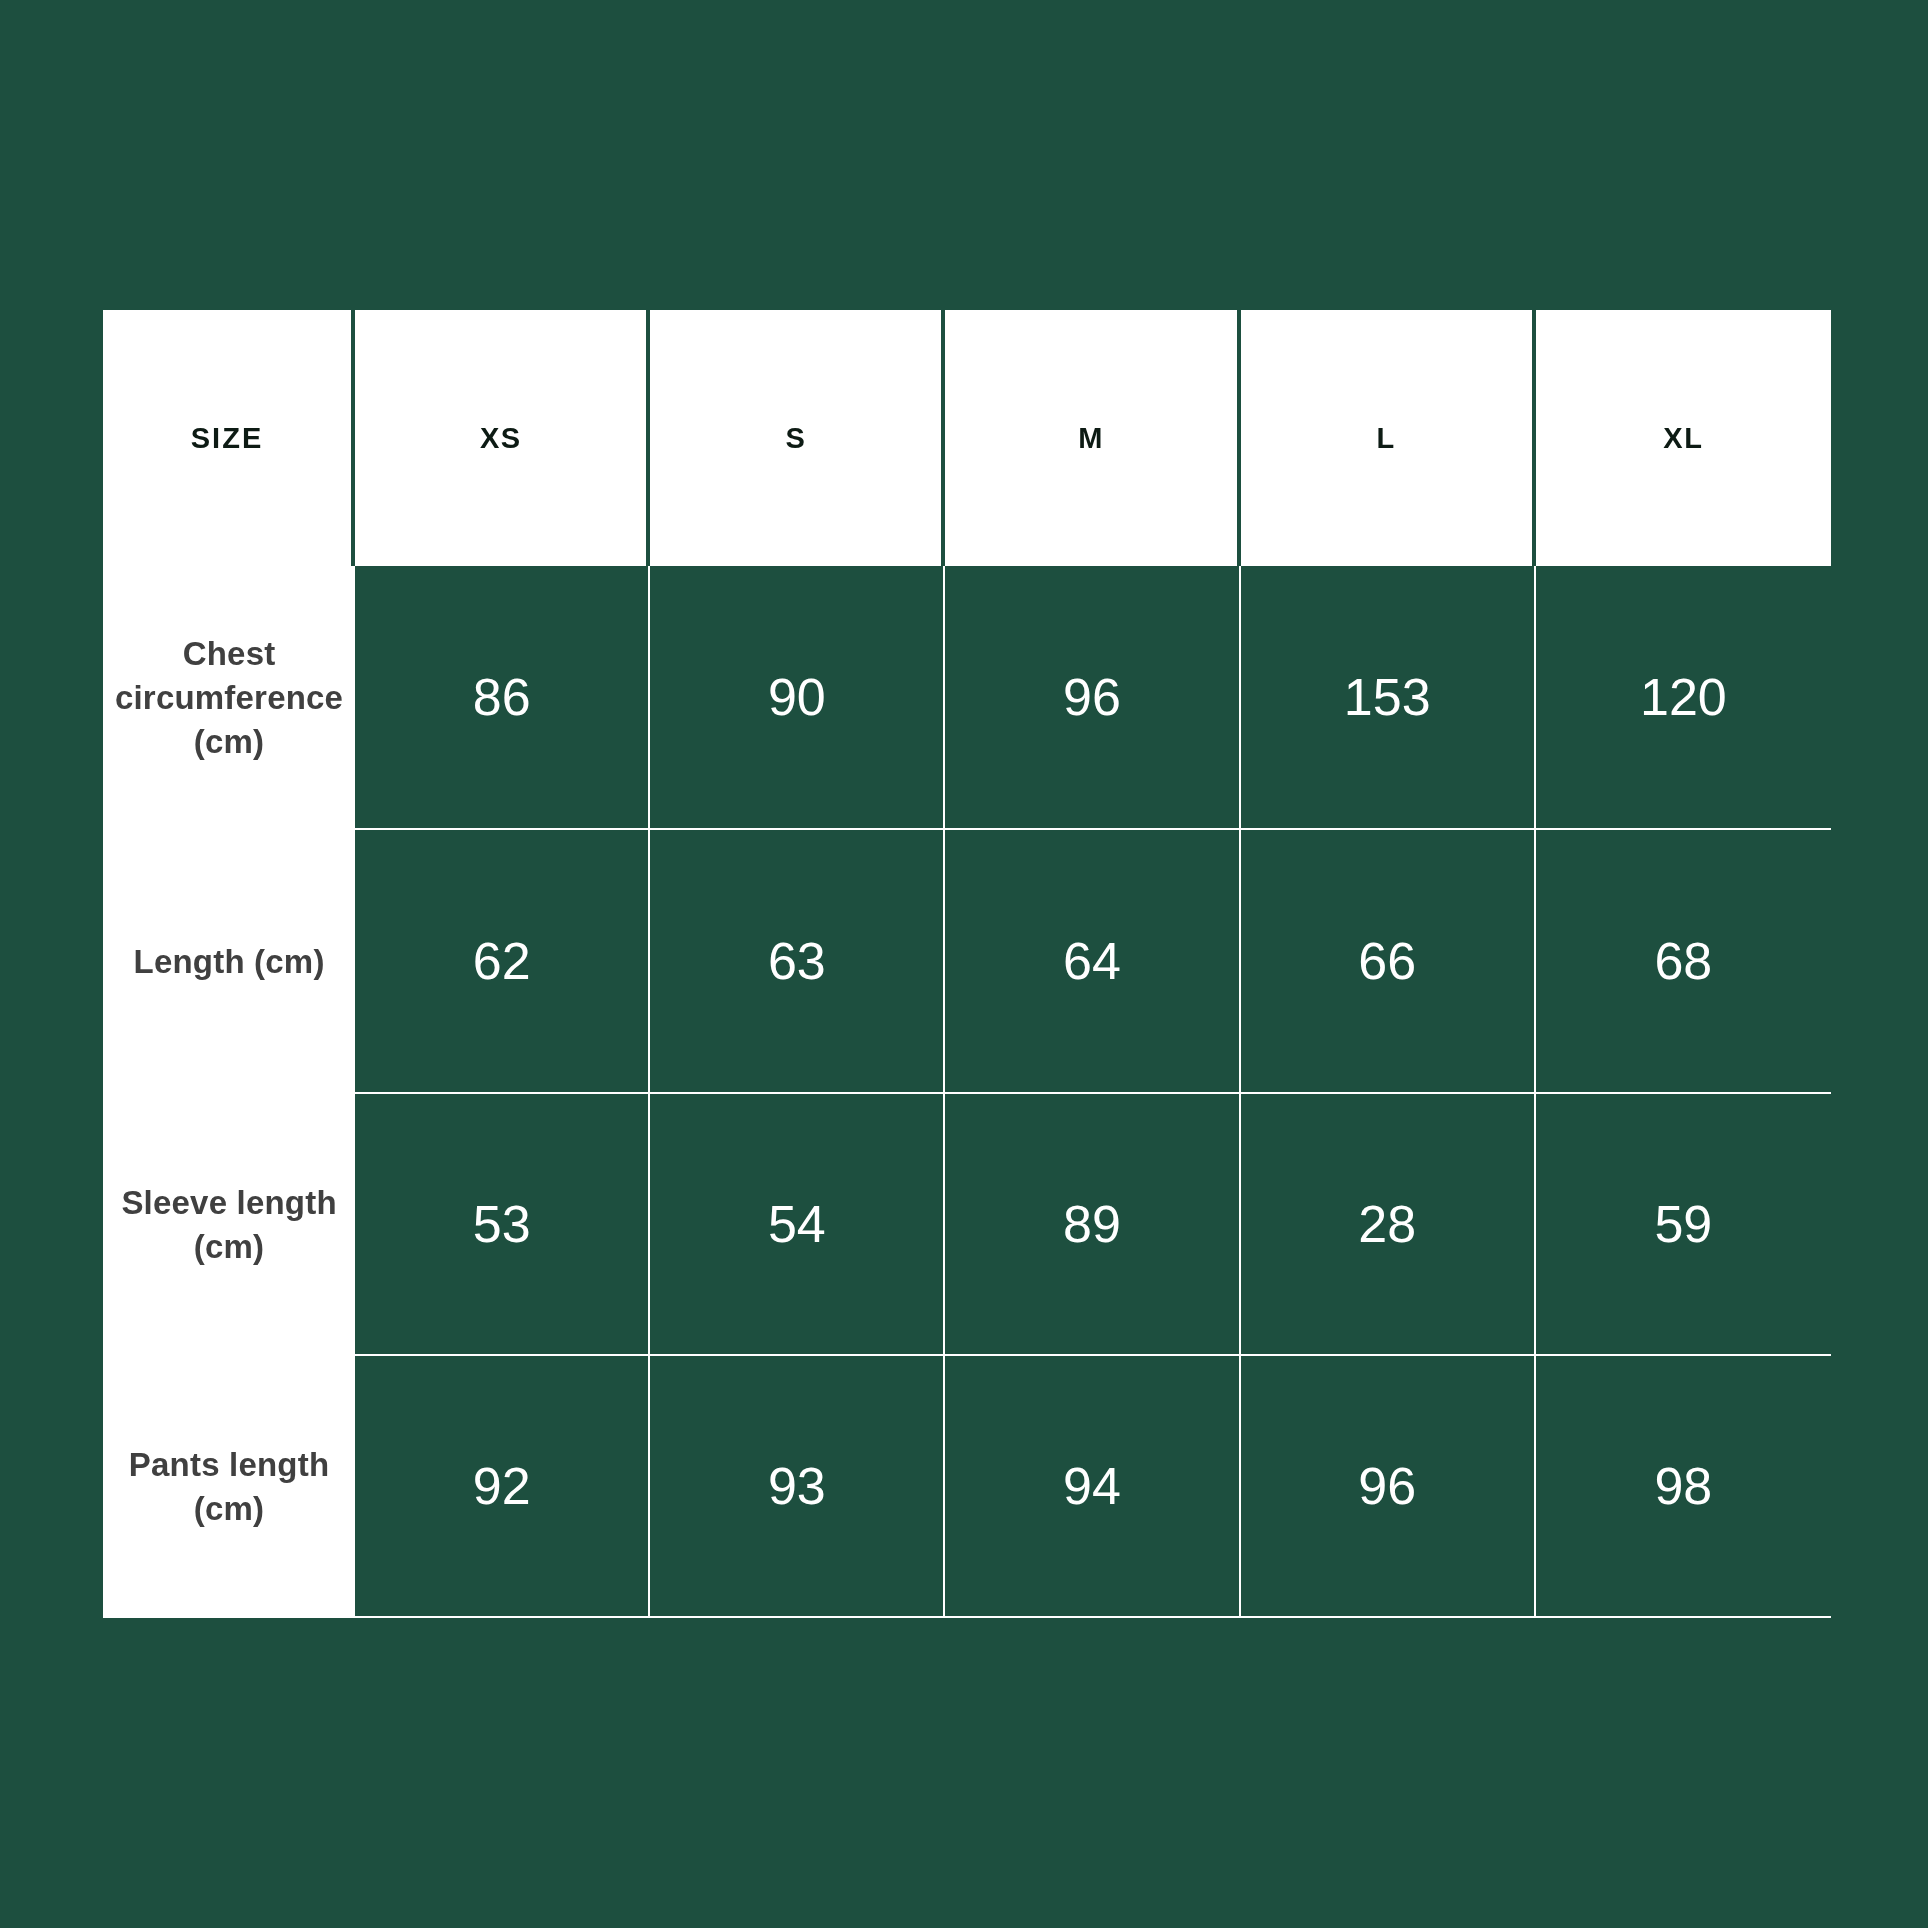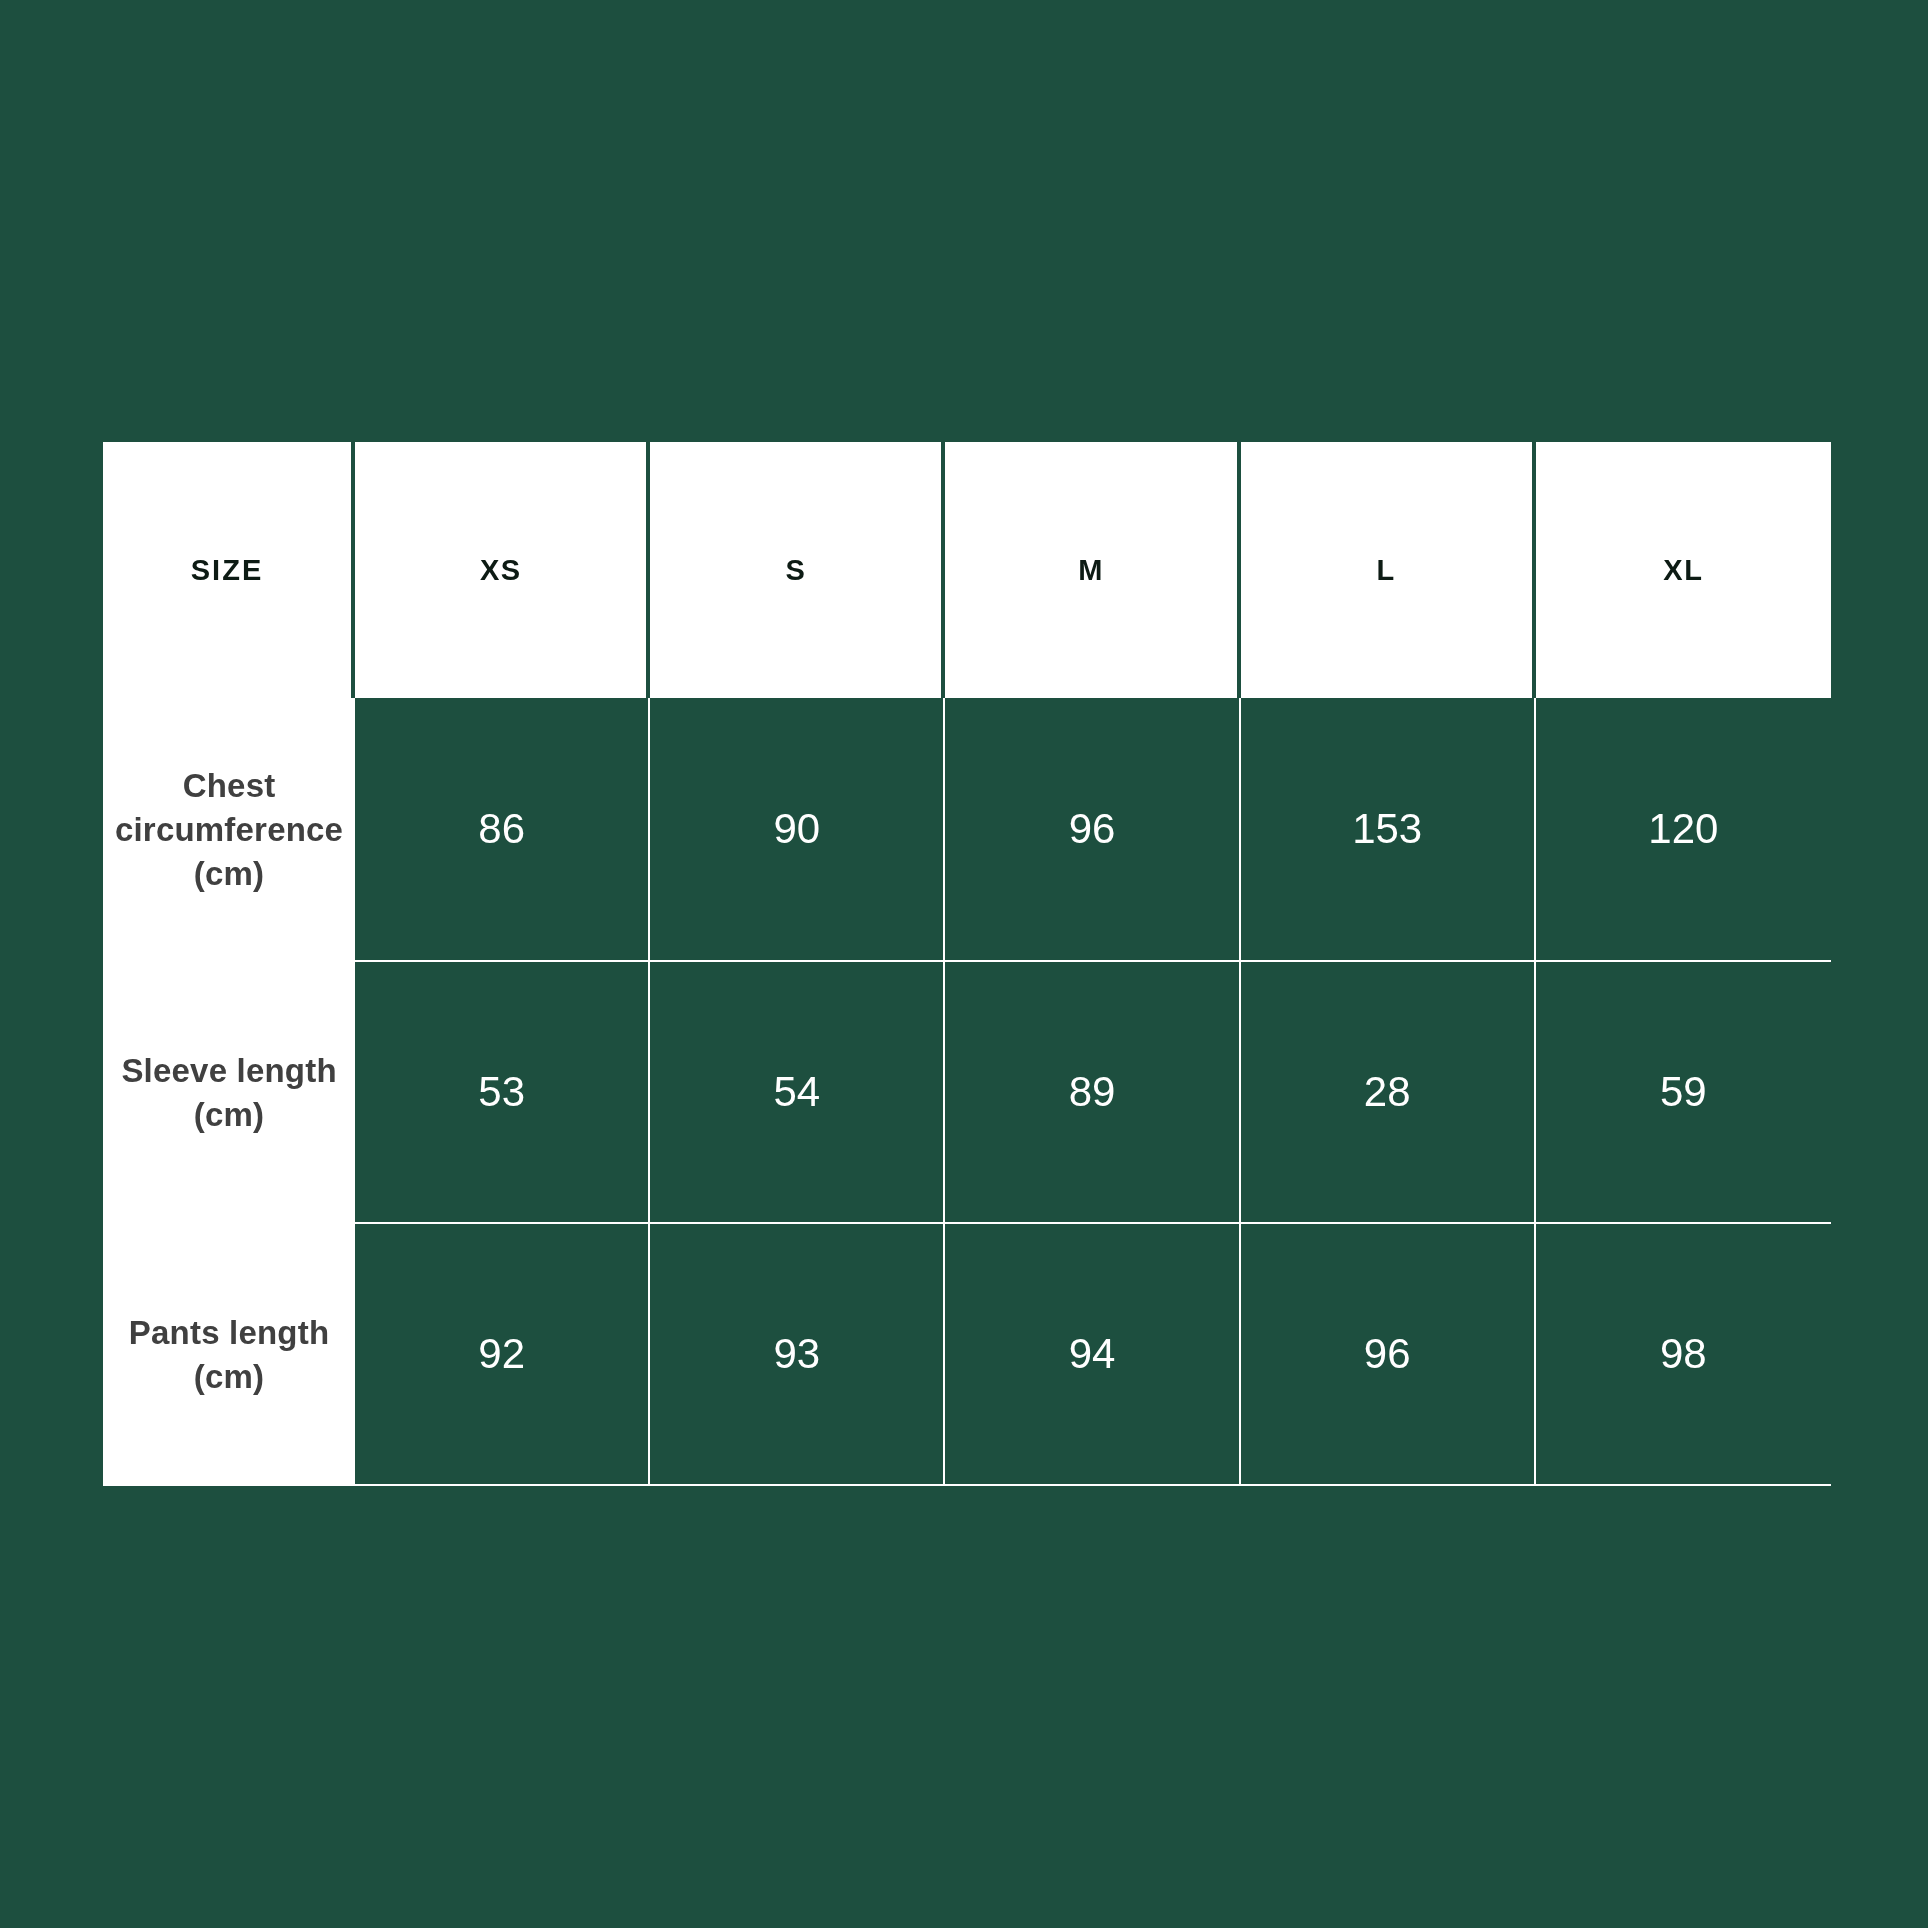--- a/index.html
+++ b/index.html
@@ -69,21 +69,21 @@
     line-height: 1.33;
     letter-spacing: 0.2px;
     padding: 0 5.6px;
     width: 252px;
   }
 
   
   .data-cell {
     background: #1d4f3f;
     color: #ffffff;
-    font-size: 42px;
+    font-size: 52px;
     font-weight: 400;
     border-right: 2.8px solid #ffffff;
     border-bottom: 2.8px solid #ffffff;
   }
   .data-cell.lastcol {
     border-right: none;
   }
   tr.last-row .data-cell {
     border-bottom: none;
   }
@@ -125,20 +125,28 @@
 
         <tr class="r0">
           <td class="row-label">Chest circumference (cm)</td>
           <td class="data-cell">86</td>
           <td class="data-cell">90</td>
           <td class="data-cell">96</td>
           <td class="data-cell">153</td>
           <td class="data-cell lastcol">120</td>
         </tr>
 
+        <tr class="r1">
+          <td class="row-label">Length (cm)</td>
+          <td class="data-cell">62</td>
+          <td class="data-cell">63</td>
+          <td class="data-cell">64</td>
+          <td class="data-cell">66</td>
+          <td class="data-cell lastcol">68</td>
+        </tr>
 
         <tr class="r2">
           <td class="row-label">Sleeve length (cm)</td>
           <td class="data-cell">53</td>
           <td class="data-cell">54</td>
           <td class="data-cell">89</td>
           <td class="data-cell">28</td>
           <td class="data-cell lastcol">59</td>
         </tr>
 

